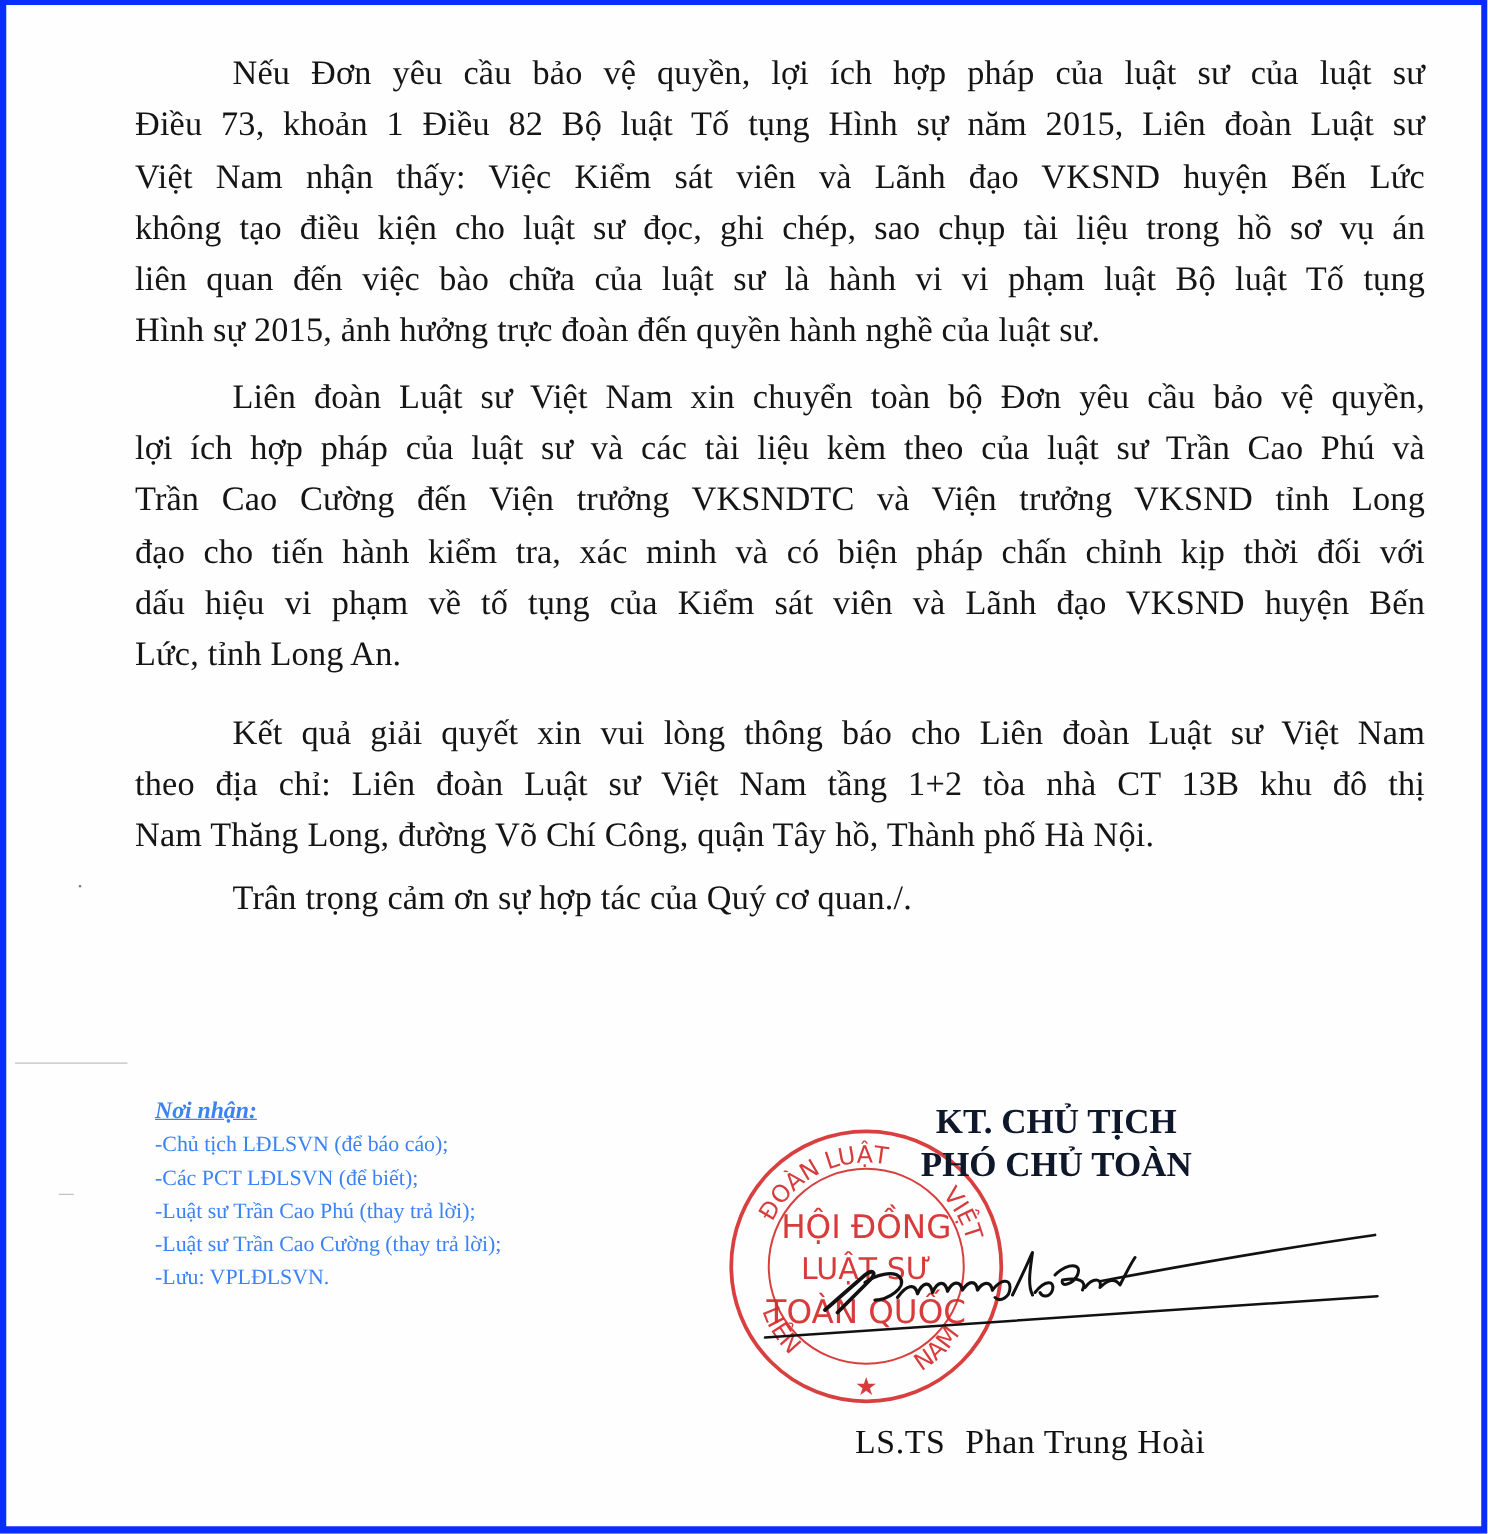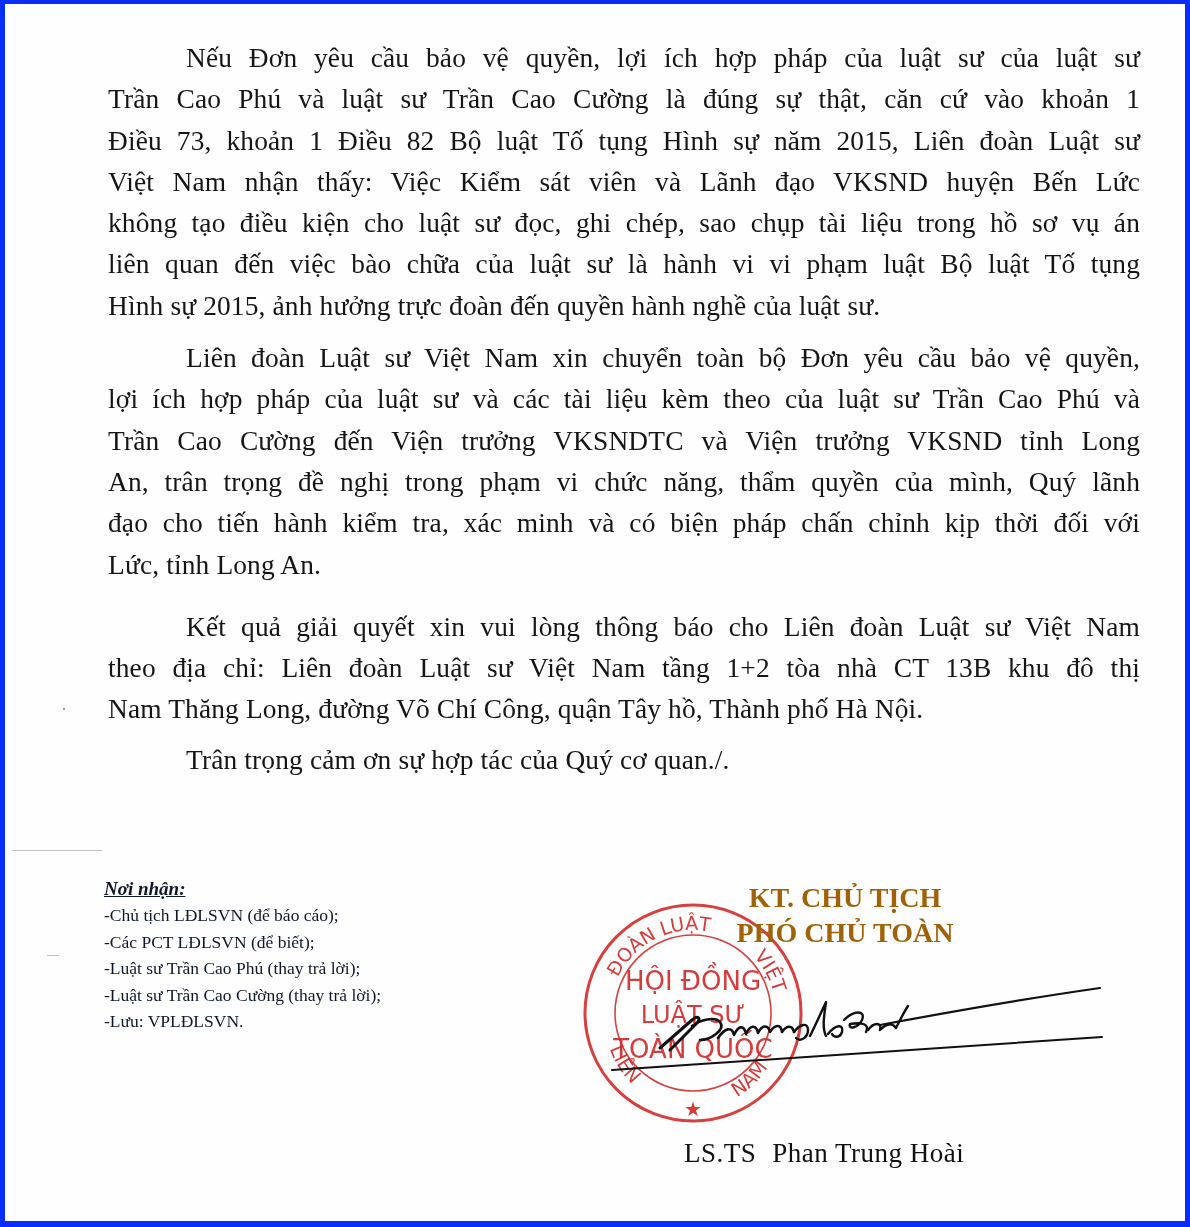--- a/index.html
+++ b/index.html
@@ -47,24 +47,24 @@
       display: block;
       text-align-last: justify;
       white-space: nowrap;
     }
     .para .line.first { padding-left: 78px; text-indent: 0; }
     .para .line.last { text-align-last: left; }
     .para .line { text-indent: 0; }
 
     .recipients {
       position: absolute;
-      left: 104px;
+      left: 124px;
       top: 876px;
       font-family: "Liberation Serif", "DejaVu Serif", serif;
-      color: #0f172a;
+      color: #3b82f6;
     }
     .recipients .title {
       font-size: 19px;
       font-style: italic;
       font-weight: bold;
       text-decoration: underline;
       line-height: 26px;
       display: block;
     }
     .recipients .item {
@@ -76,21 +76,21 @@
 
     .signer {
       position: absolute;
       left: 700px;
       top: 880px;
       width: 290px;
       font-family: "Liberation Serif", "DejaVu Serif", serif;
       font-weight: bold;
       font-size: 28px;
       line-height: 35px;
-      color: #a16207;
+      color: #0f172a;
       text-align: center;
       z-index: 3;
     }
     .signer .line { display: block; white-space: nowrap; }
 
     .signer-name {
       position: absolute;
       left: 684px;
       top: 1138px;
       font-family: "Liberation Serif", "DejaVu Serif", serif;
@@ -138,33 +138,32 @@
 
 <div class="frame"></div>
 
 <div class="scan-dot" style="left:63px; top:708px;"></div>
 <div class="scan-mark" style="left:12px; top:850px; width:90px;"></div>
 <div class="scan-mark" style="left:47px; top:955px; width:12px;"></div>
 
 <div class="body-text">
   <p class="para p1">
     <span class="line first">Nếu Đơn yêu cầu bảo vệ quyền, lợi ích hợp pháp của luật sư của luật sư</span>
-    <span class="line">Trần Cao Phú và luật sư Trần Cao Cường là đúng sự thật, căn cứ vào khoản 1</span>
     <span class="line">Điều 73, khoản 1 Điều 82 Bộ luật Tố tụng Hình sự năm 2015, Liên đoàn Luật sư</span>
     <span class="line">Việt Nam nhận thấy: Việc Kiểm sát viên và Lãnh đạo VKSND huyện Bến Lức</span>
     <span class="line">không tạo điều kiện cho luật sư đọc, ghi chép, sao chụp tài liệu trong hồ sơ vụ án</span>
     <span class="line">liên quan đến việc bào chữa của luật sư là hành vi vi phạm luật Bộ luật Tố tụng</span>
     <span class="line last">Hình sự 2015, ảnh hưởng trực đoàn đến quyền hành nghề của luật sư.</span>
   </p>
   <p class="para p2">
     <span class="line first">Liên đoàn Luật sư Việt Nam xin chuyển toàn bộ Đơn yêu cầu bảo vệ quyền,</span>
     <span class="line">lợi ích hợp pháp của luật sư và các tài liệu kèm theo của luật sư Trần Cao Phú và</span>
     <span class="line">Trần Cao Cường đến Viện trưởng VKSNDTC và Viện trưởng VKSND tỉnh Long</span>
-    <span class="line">An, trân trọng đề nghị trong phạm vi chức năng, thẩm quyền của mình, Quý lãnh</span>
     <span class="line">đạo cho tiến hành kiểm tra, xác minh và có biện pháp chấn chỉnh kịp thời đối với</span>
+    <span class="line">dấu hiệu vi phạm về tố tụng của Kiểm sát viên và Lãnh đạo VKSND huyện Bến</span>
     <span class="line last">Lức, tỉnh Long An.</span>
   </p>
   <p class="para p3">
     <span class="line first">Kết quả giải quyết xin vui lòng thông báo cho Liên đoàn Luật sư Việt Nam</span>
     <span class="line">theo địa chỉ: Liên đoàn Luật sư Việt Nam tầng 1+2 tòa nhà CT 13B khu đô thị</span>
     <span class="line last">Nam Thăng Long, đường Võ Chí Công, quận Tây hồ, Thành phố Hà Nội.</span>
   </p>
   <p class="para p4">
     <span class="line first last">Trân trọng cảm ơn sự hợp tác của Quý cơ quan./.</span>
   </p>

